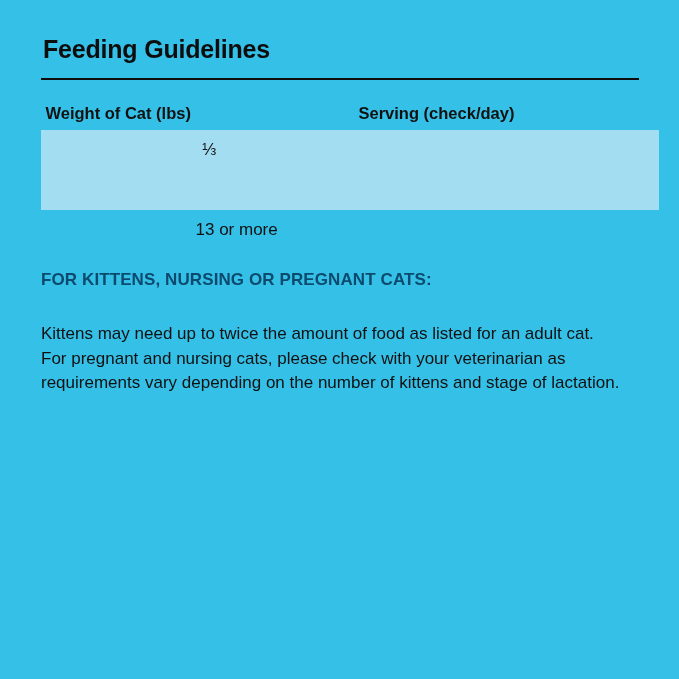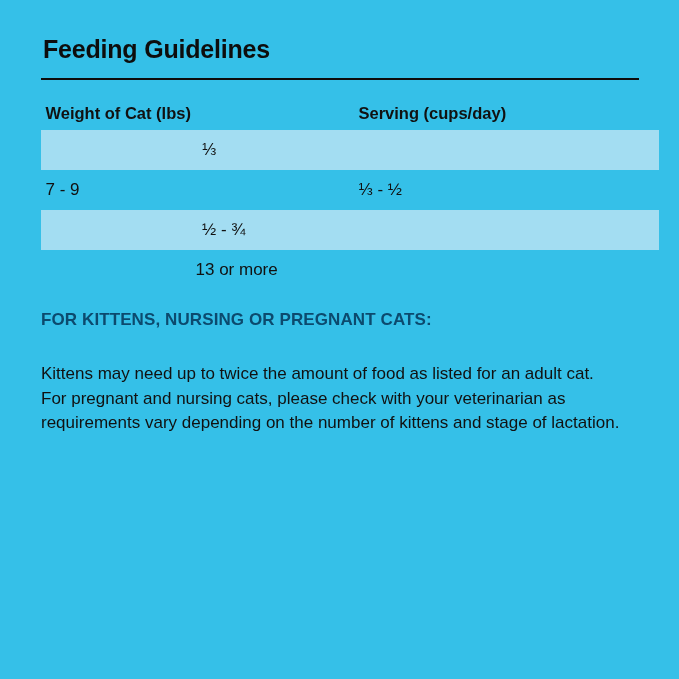--- a/index.html
+++ b/index.html
@@ -90,34 +90,29 @@
 
 <div class="page">
 
   <h1 class="title">Feeding Guidelines</h1>
   <div class="title-rule"></div>
 
   <div class="table">
 
     <div class="row head">
       <div class="cell c0">Weight of Cat (lbs)</div>
-      <div class="cell c1">Serving (cups/day)</div>
+      <div class="cell c1">Serving (check/day)</div>
     </div>
 
     <div class="row shaded">
       <div class="cell c1">⅓</div>
     </div>
 
-    <div class="row">
-      <div class="cell c0">7 - 9</div>
-      <div class="cell c1">⅓ - ½</div>
-    </div>
 
     <div class="row shaded">
-      <div class="cell c1">½ - ¾</div>
     </div>
 
     <div class="row">
       <div class="cell c0">13 or more</div>
     </div>
 
   </div>
 
   <div class="note">
     <div class="note-head">FOR KITTENS, NURSING OR PREGNANT CATS:</div>

